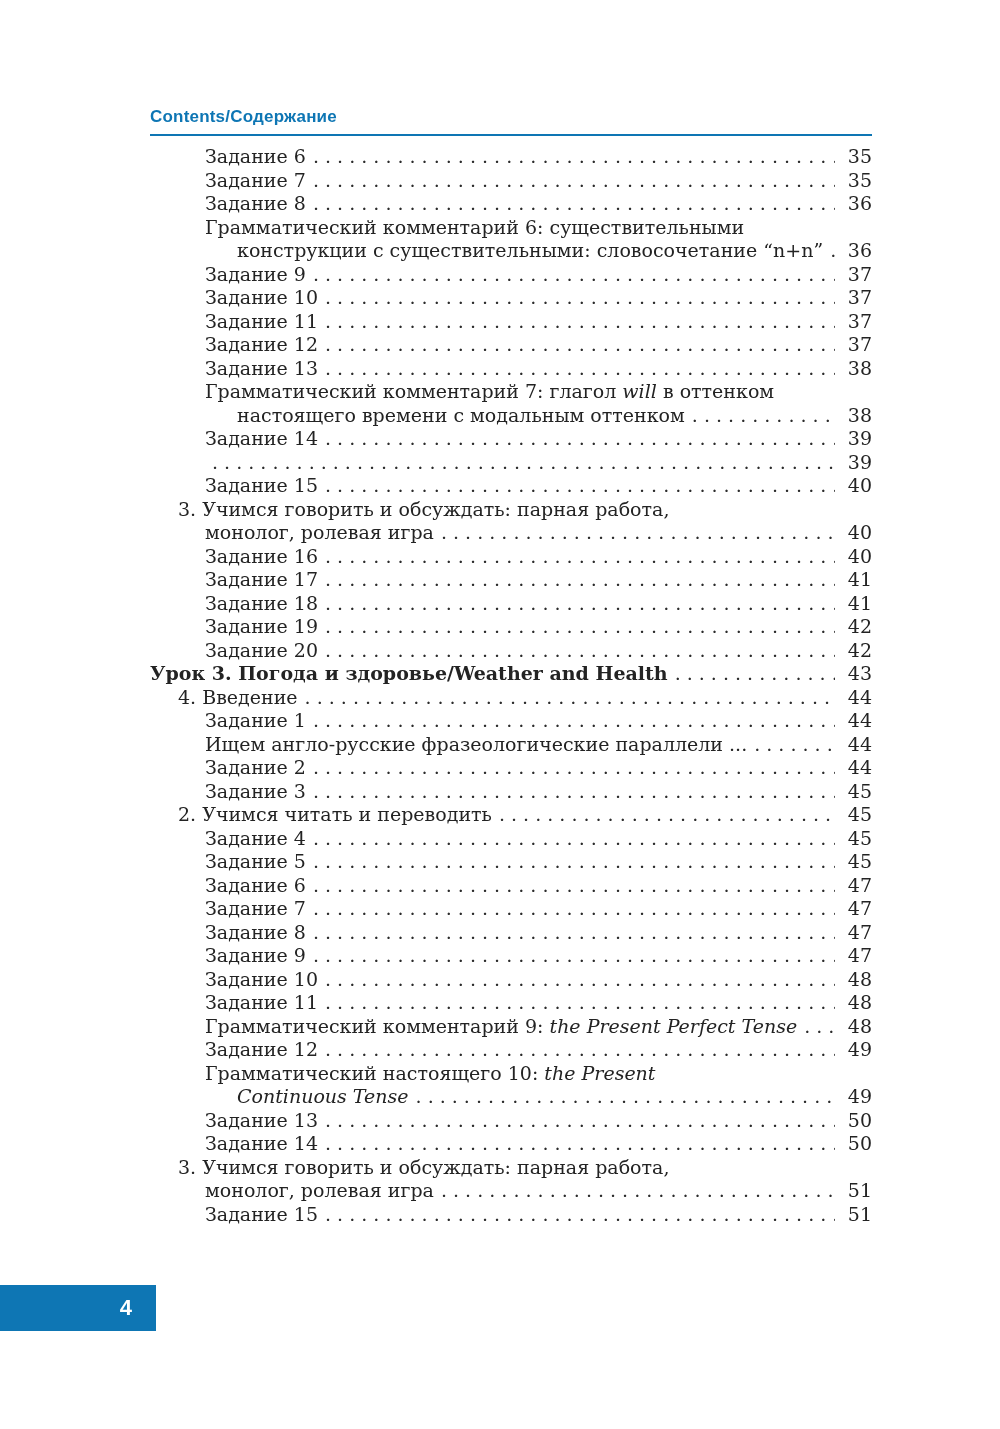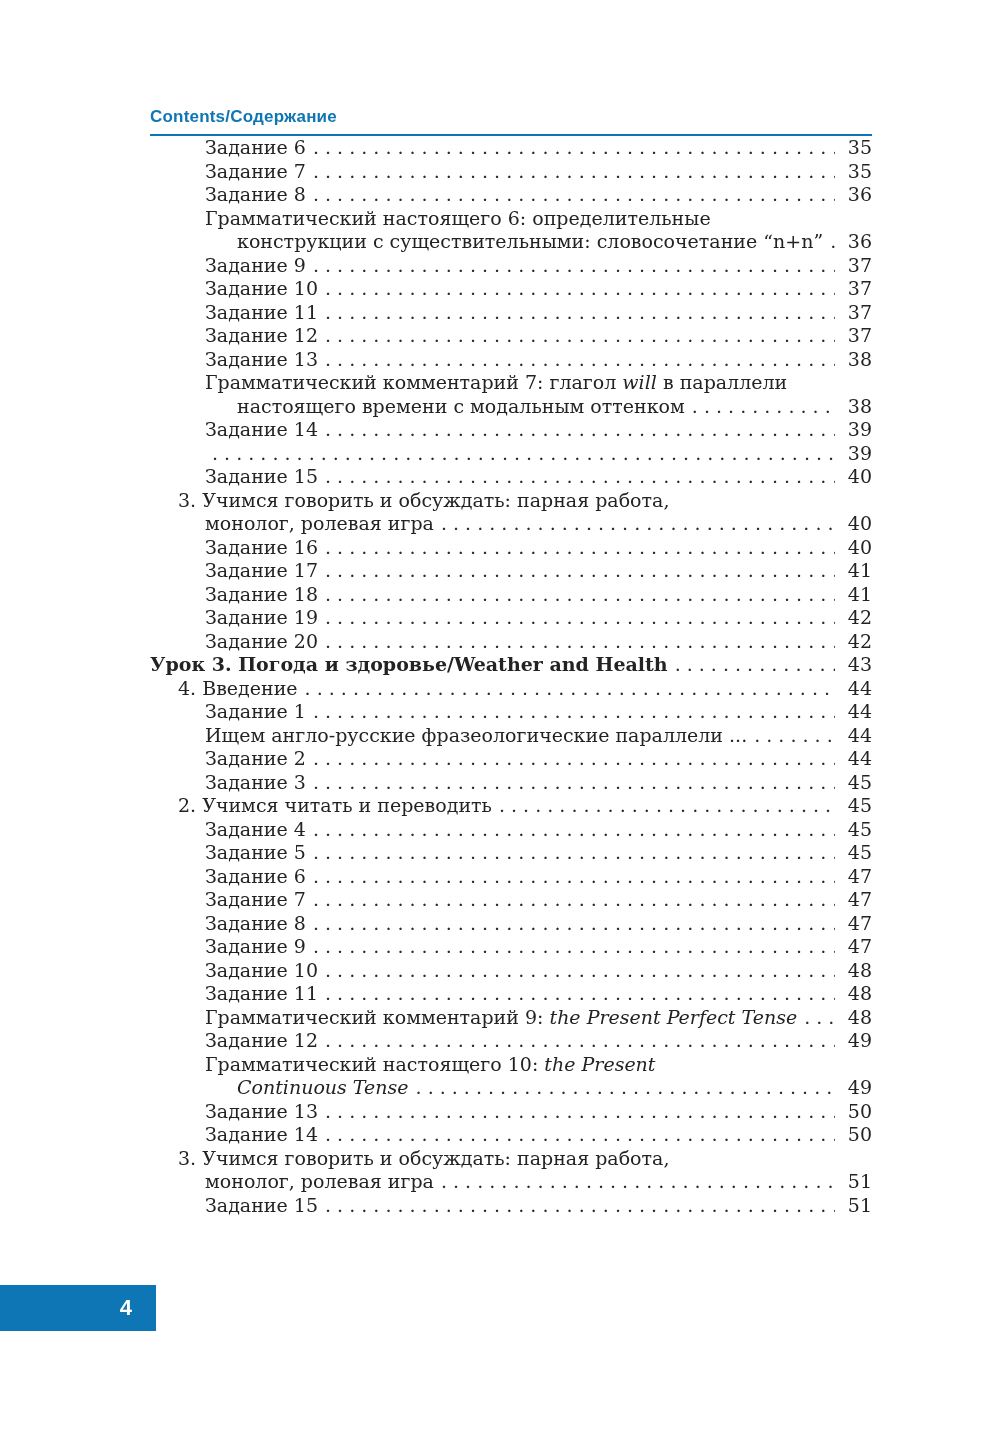--- a/index.html
+++ b/index.html
@@ -25,21 +25,21 @@
     font-size: 17px;
     line-height: 21px;
     color: var(--accent, #0e76b4);
     letter-spacing: 0.2px;
   }
   .header-rule {
     height: 2px;
     background: var(--accent, #0e76b4);
     margin-top: 7px;
   }
-  .toc { }
+  .toc { margin-top: 9px; }
   .toc-entry { }
   .toc-line {
     display: flex;
     align-items: baseline;
     height: 23.5px;
     line-height: 23.5px;
     font-size: 19px;
     white-space: nowrap;
   }
   .indent-0 { padding-left: 0; }
@@ -105,21 +105,21 @@
         </div>
         <div class="toc-entry">
           <div class="toc-line indent-2">
             <span class="toc-text"><span>Задание 8</span></span>
             <span class="dots"></span>
             <span class="pg">36</span>
           </div>
         </div>
         <div class="toc-entry">
           <div class="toc-line indent-2">
-            <span class="toc-text"><span>Грамматический настоящего 6: определительные</span></span>
+            <span class="toc-text"><span>Грамматический комментарий 6: существительными</span></span>
           </div>
           <div class="toc-line indent-3">
             <span class="toc-text"><span>конструкции с существительными: словосочетание “n+n”</span></span>
             <span class="dots"></span>
             <span class="pg">36</span>
           </div>
         </div>
         <div class="toc-entry">
           <div class="toc-line indent-2">
             <span class="toc-text"><span>Задание 9</span></span>
@@ -150,21 +150,21 @@
         </div>
         <div class="toc-entry">
           <div class="toc-line indent-2">
             <span class="toc-text"><span>Задание 13</span></span>
             <span class="dots"></span>
             <span class="pg">38</span>
           </div>
         </div>
         <div class="toc-entry">
           <div class="toc-line indent-2">
-            <span class="toc-text"><span>Грамматический комментарий 7: глагол </span><span class="it">will</span><span> в параллели</span></span>
+            <span class="toc-text"><span>Грамматический комментарий 7: глагол </span><span class="it">will</span><span> в оттенком</span></span>
           </div>
           <div class="toc-line indent-3">
             <span class="toc-text"><span>настоящего времени с модальным оттенком</span></span>
             <span class="dots"></span>
             <span class="pg">38</span>
           </div>
         </div>
         <div class="toc-entry">
           <div class="toc-line indent-2">
             <span class="toc-text"><span>Задание 14</span></span>

